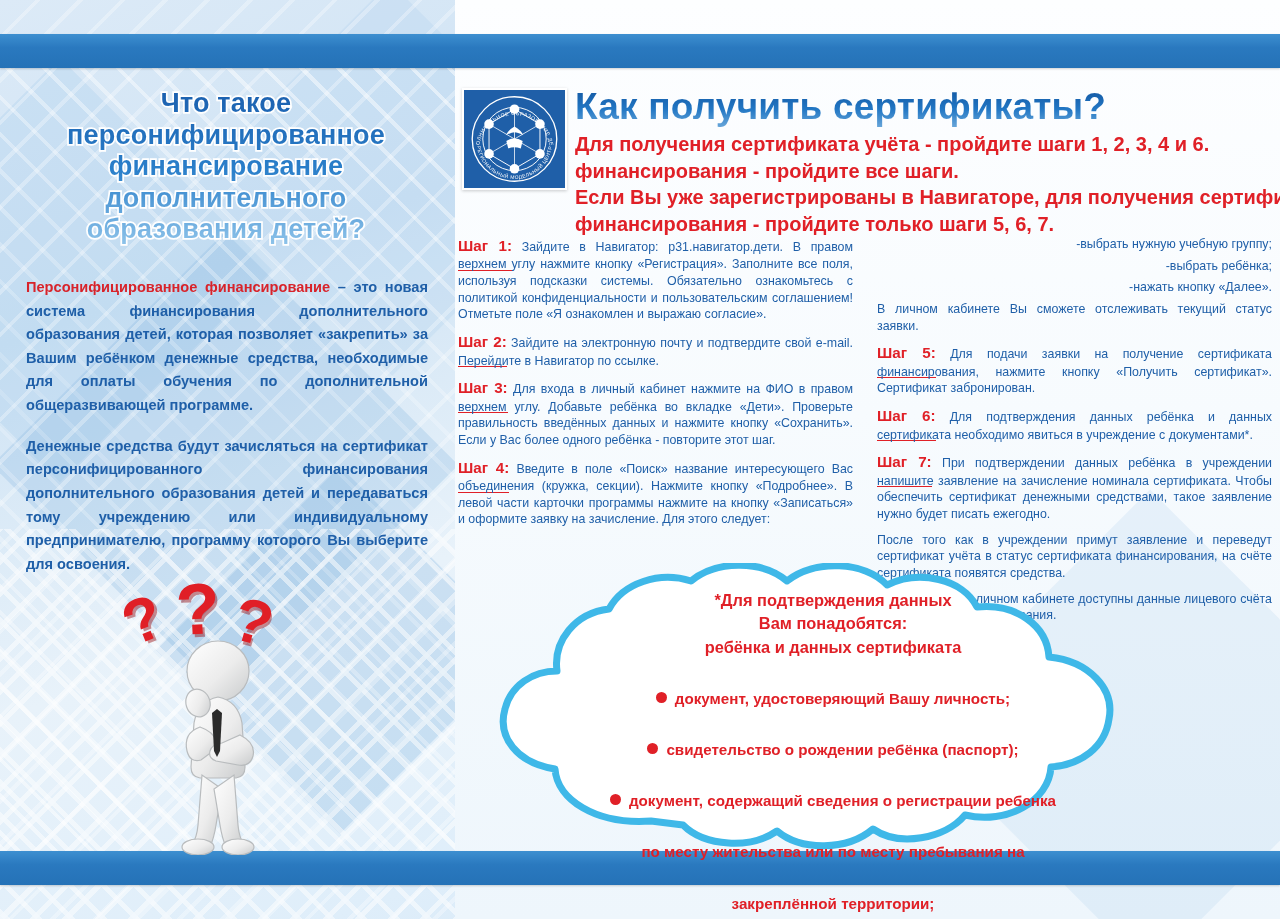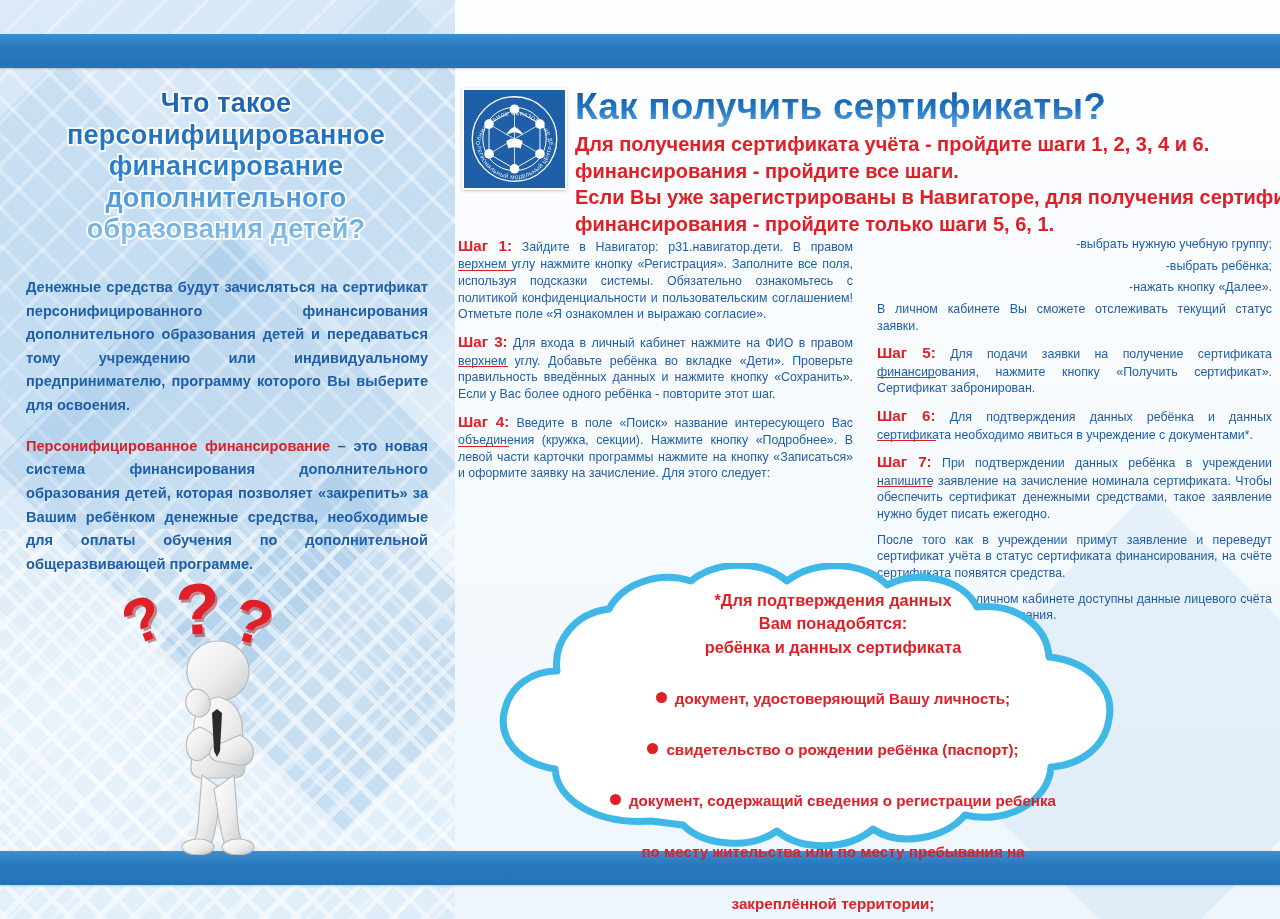--- a/index.html
+++ b/index.html
@@ -276,22 +276,22 @@
       <div class="left-title">
         <div>Что такое</div>
         <div>персонифицированное</div>
         <div>финансирование</div>
         <div>дополнительного</div>
         <div>образования детей?</div>
       </div>
     </div>
 
     <div class="left-body">
+      <p><span class="hl">Персонифицированное финансирование</span><span> – это новая система финансирования дополнительного образования детей, которая позволяет «закрепить» за Вашим ребёнком денежные средства, необходимые для оплаты обучения по дополнительной общеразвивающей программе.</span></p>
       <p>Денежные средства будут зачисляться на сертификат персонифицированного финансирования дополнительного образования детей и передаваться тому учреждению или индивидуальному предпринимателю, программу которого Вы выберите для освоения.</p>
-      <p><span class="hl">Персонифицированное финансирование</span><span> – это новая система финансирования дополнительного образования детей, которая позволяет «закрепить» за Вашим ребёнком денежные средства, необходимые для оплаты обучения по дополнительной общеразвивающей программе.</span></p>
     </div>
   </div>
 
   <div class="thinker">
     <span class="qmark q1">?</span>
     <span class="qmark q2">?</span>
     <span class="qmark q3">?</span>
     <svg class="fig" viewBox="0 0 260 220">
       <defs>
         <linearGradient id="gw" x1="0" y1="0" x2="1" y2="1">
@@ -357,27 +357,28 @@
       </text>
     </svg>
   </div>
 
   <div class="main-title">Как получить сертификаты?</div>
 
   <div class="lead">
     <div>Для получения сертификата учёта - пройдите шаги 1, 2, 3, 4 и 6.</div>
     <div>финансирования - пройдите все шаги.</div>
     <div>Если Вы уже зарегистрированы в Навигаторе, для получения сертификата</div>
-    <div>финансирования - пройдите только шаги 5, 6, 1.</div>
+    <div>финансирования - пройдите только шаги 5, 6, 7.</div>
   </div>
 
   <div class="steps">
 
     <div class="steps-col">
       <p><span class="step-label">Шаг  1:</span><span> Зайдите в Навигатор: р31.навигатор.дети. В правом верхнем углу нажмите кнопку «Регистрация». Заполните все поля, используя подсказки системы. Обязательно ознакомьтесь с политикой конфиденциальности и пользовательским соглашением! Отметьте поле «Я ознакомлен и выражаю согласие».</span></p>
+      <p><span class="step-label">Шаг 2:</span><span> Зайдите на электронную почту и подтвердите свой e-mail. Перейдите в Навигатор по ссылке.</span></p>
       <p><span class="step-label">Шаг 3:</span><span> Для входа в личный кабинет нажмите на ФИО в правом верхнем углу. Добавьте ребёнка во вкладке «Дети». Проверьте правильность введённых данных и нажмите кнопку «Сохранить». Если у Вас более одного ребёнка - повторите этот шаг.</span></p>
       <p><span class="step-label">Шаг 4:</span><span> Введите в поле «Поиск» название интересующего Вас объединения (кружка, секции). Нажмите кнопку «Подробнее». В левой части карточки программы нажмите на кнопку «Записаться» и оформите заявку на зачисление. Для этого следует:</span></p>
     </div>
 
     <div class="steps-col">
       <p class="plain nojust">-выбрать нужную учебную группу;</p>
       <p class="plain nojust">-выбрать ребёнка;</p>
       <p class="plain nojust">-нажать кнопку «Далее».</p>
       <p>В личном кабинете Вы сможете отслеживать текущий статус заявки.</p>
 

